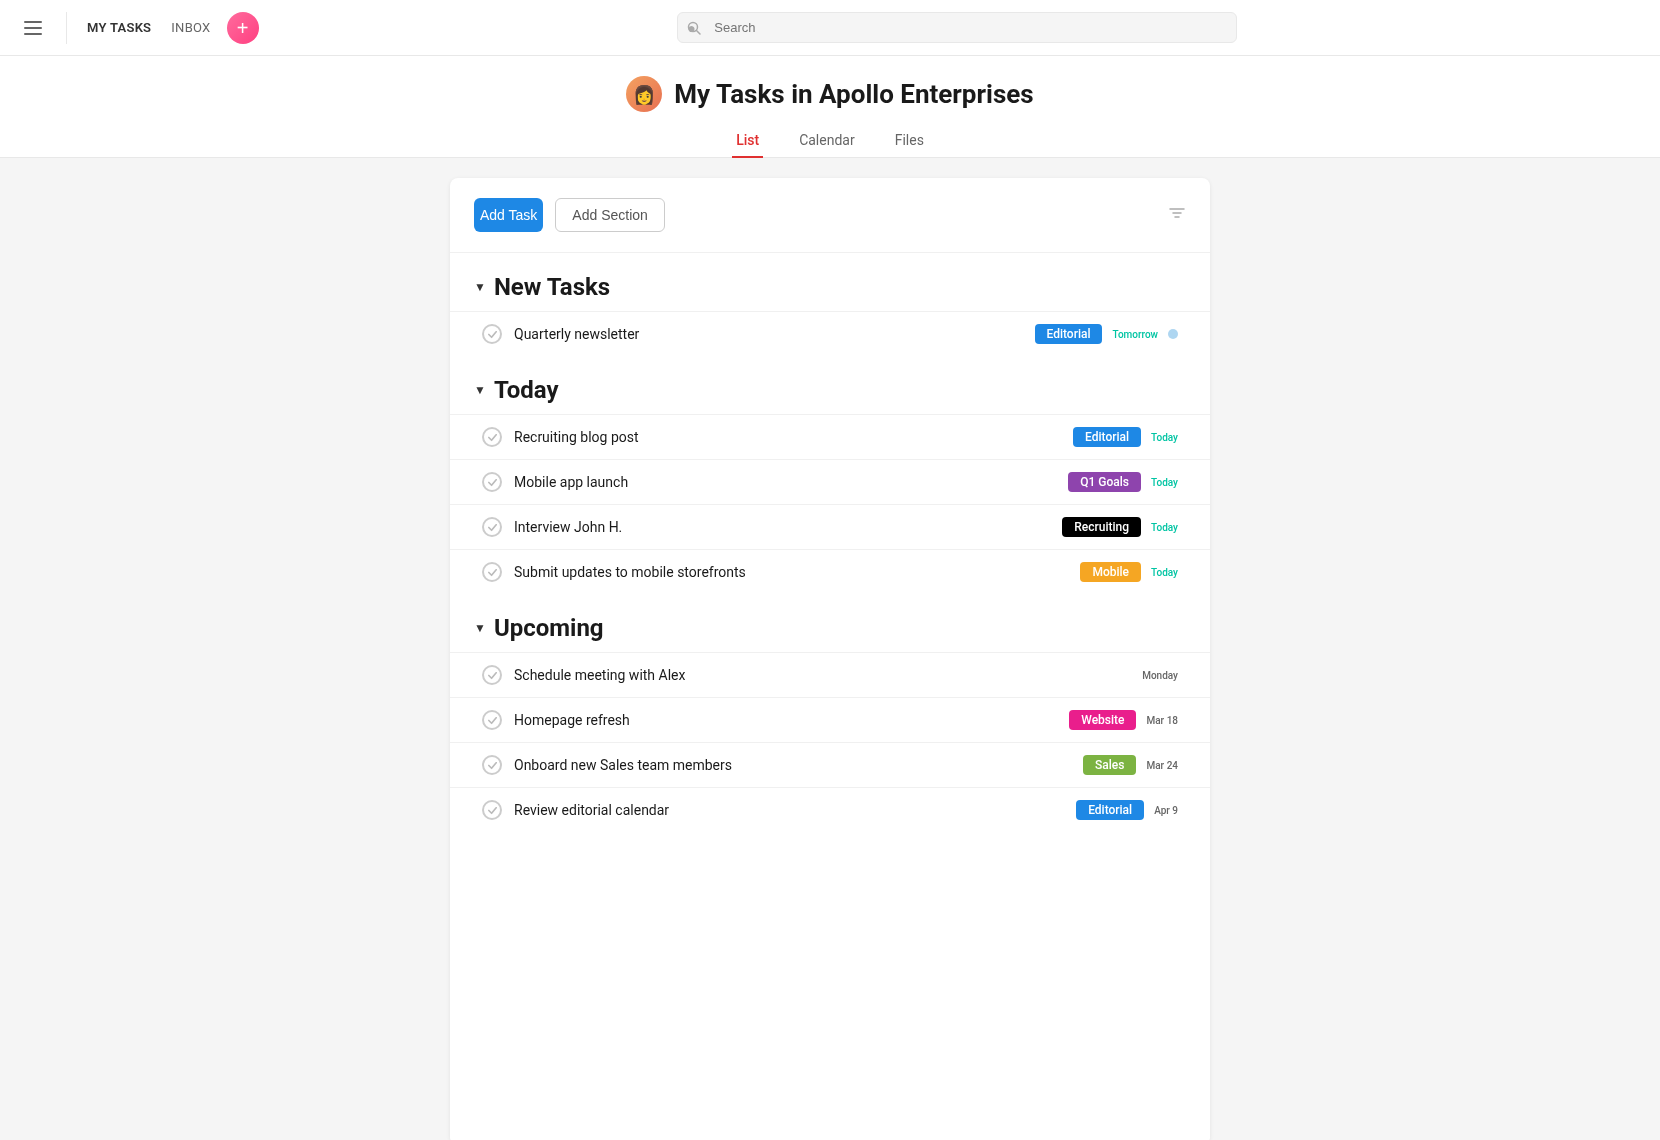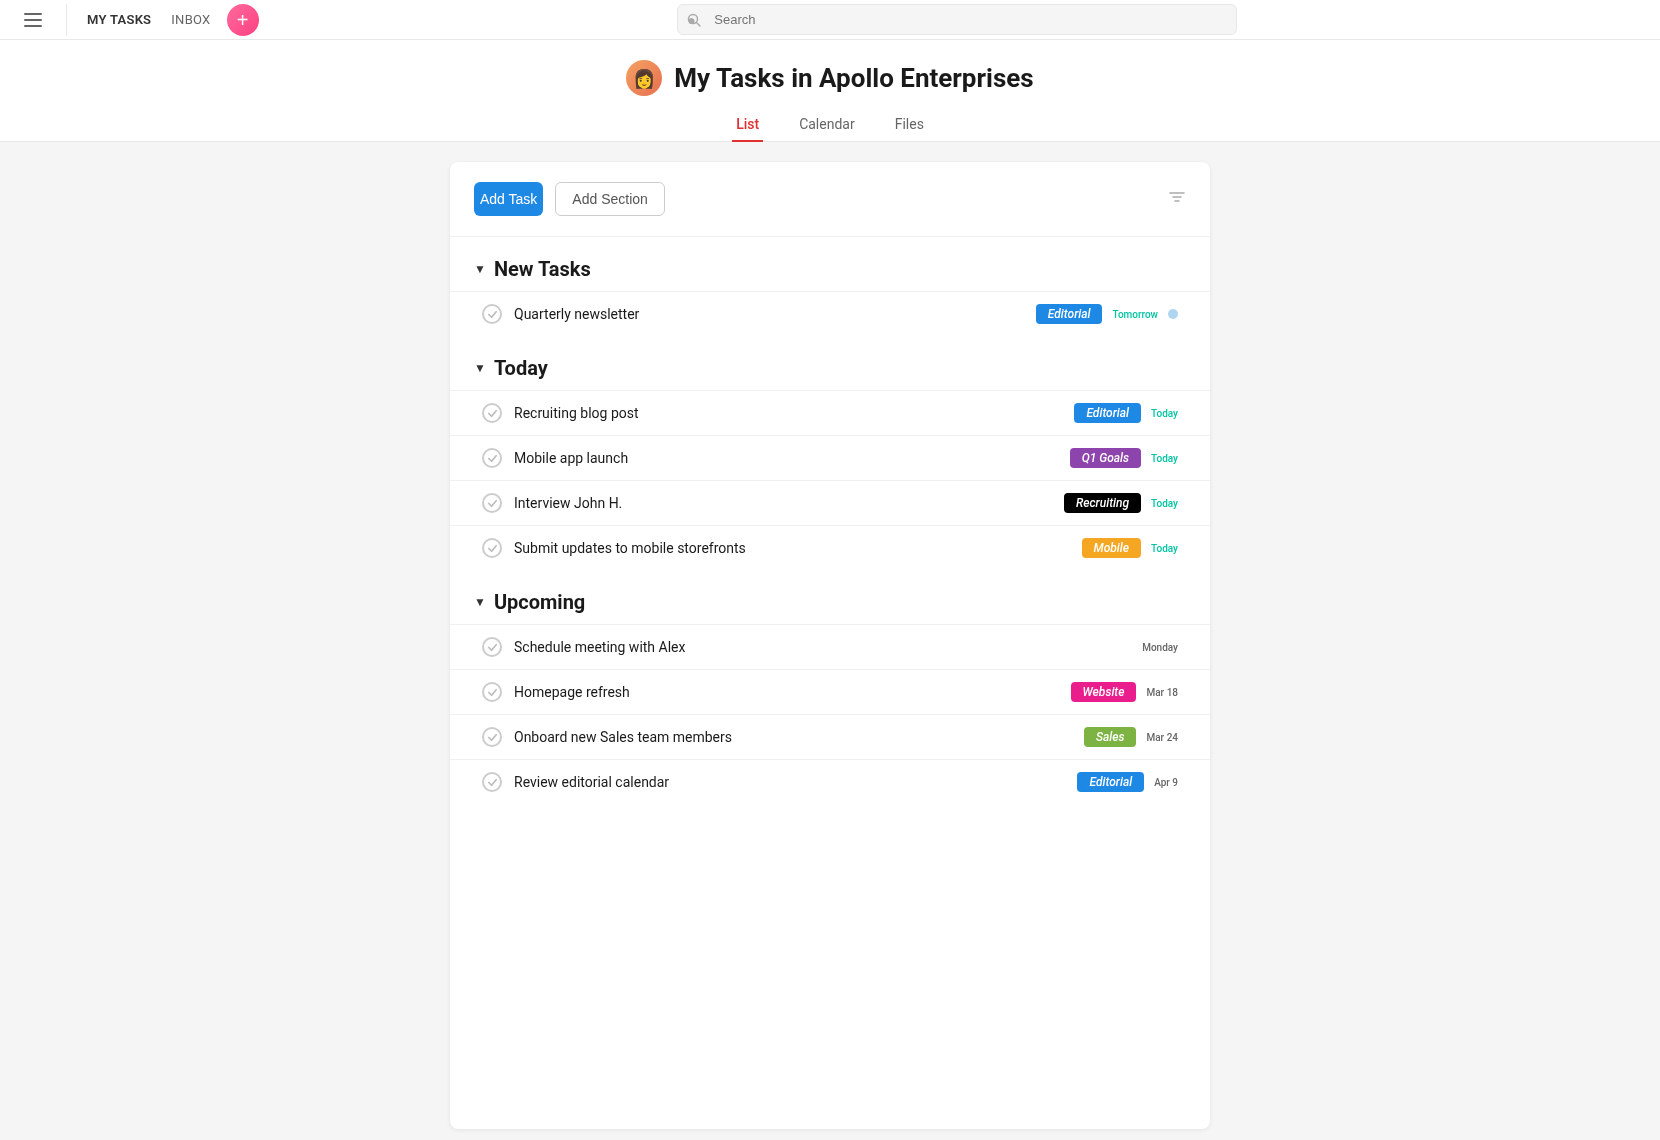--- a/index.html
+++ b/index.html
@@ -10,21 +10,21 @@
       height: 1140px;
       overflow: hidden;
     }
 
     
     .top-nav {
       display: flex;
       align-items: center;
       background: #fff;
       border-bottom: 1px solid #e8e8e8;
-      height: 40px;
+      height: 56px;
       padding: 0 16px;
       gap: 12px;
     }
     .hamburger-icon {
       display: flex;
       flex-direction: column;
       gap: 4px;
       cursor: pointer;
       padding: 8px;
     }
@@ -201,21 +201,21 @@
       align-items: center;
       gap: 8px;
       padding: 20px 24px 10px;
       cursor: pointer;
     }
     .section-chevron {
       color: #333;
       font-size: 12px;
     }
     .section-title {
-      font-size: 20px;
+      font-size: 24px;
       font-weight: 700;
       color: #1a1a1a;
     }
 
     
     .task-row {
       display: flex;
       align-items: center;
       padding: 12px 32px;
       border-top: 1px solid #f0f0f0;
@@ -247,21 +247,20 @@
       display: flex;
       align-items: center;
       gap: 10px;
     }
     .tag {
       border-radius: 4px;
       padding: 3px 12px;
       font-size: 12px;
       font-weight: 500;
       color: #fff;
-      font-style: italic;
     }
     .tag-editorial { background: #1e88e5; }
     .tag-q1goals { background: #8e44ad; }
     .tag-recruiting { background: #000000; }
     .tag-mobile { background: #f5a623; }
     .tag-website { background: #e91e8c; }
     .tag-sales { background: #7cb342; }
 
     .due-date {
       font-size: 10px;

